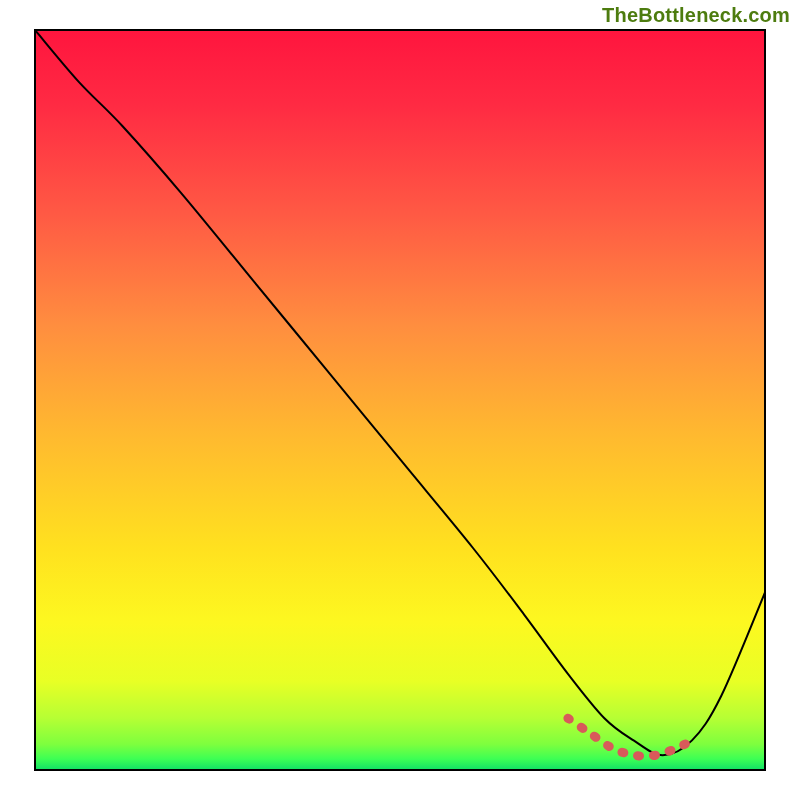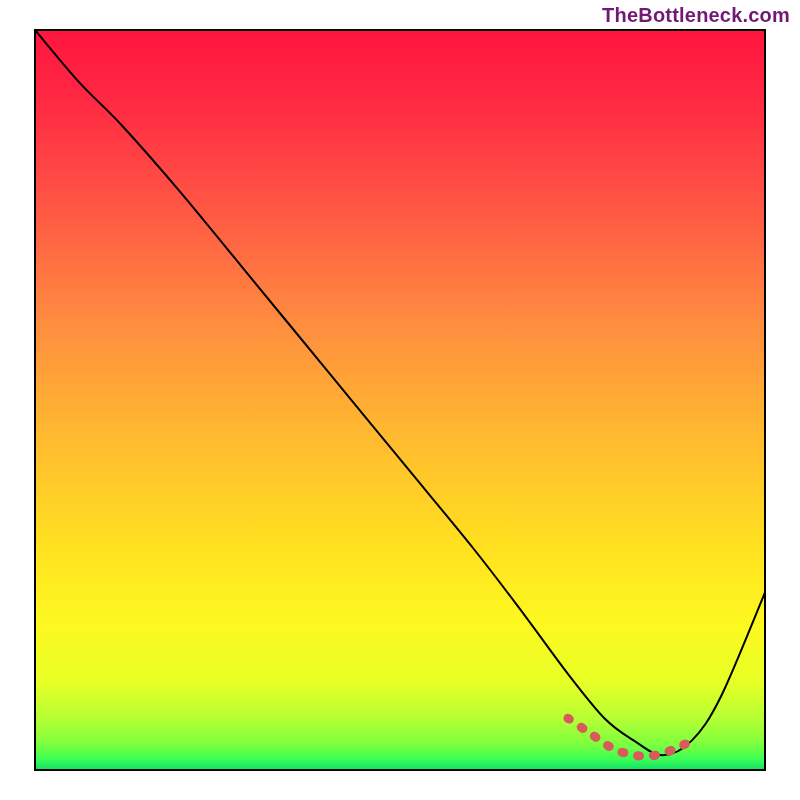--- a/index.html
+++ b/index.html
@@ -15,21 +15,21 @@
     position: relative;
     width: 800px;
     height: 800px;
   }
   #watermark {
     position: absolute;
     top: 4px;
     right: 10px;
     font-size: 20px;
     font-weight: 600;
-    color: #701a75;
+    color: #4d7c0f;
     letter-spacing: 0.2px;
   }
   svg {
     display: block;
   }
 </style>
 </head>
 <body>
 
 <div id="stage">

